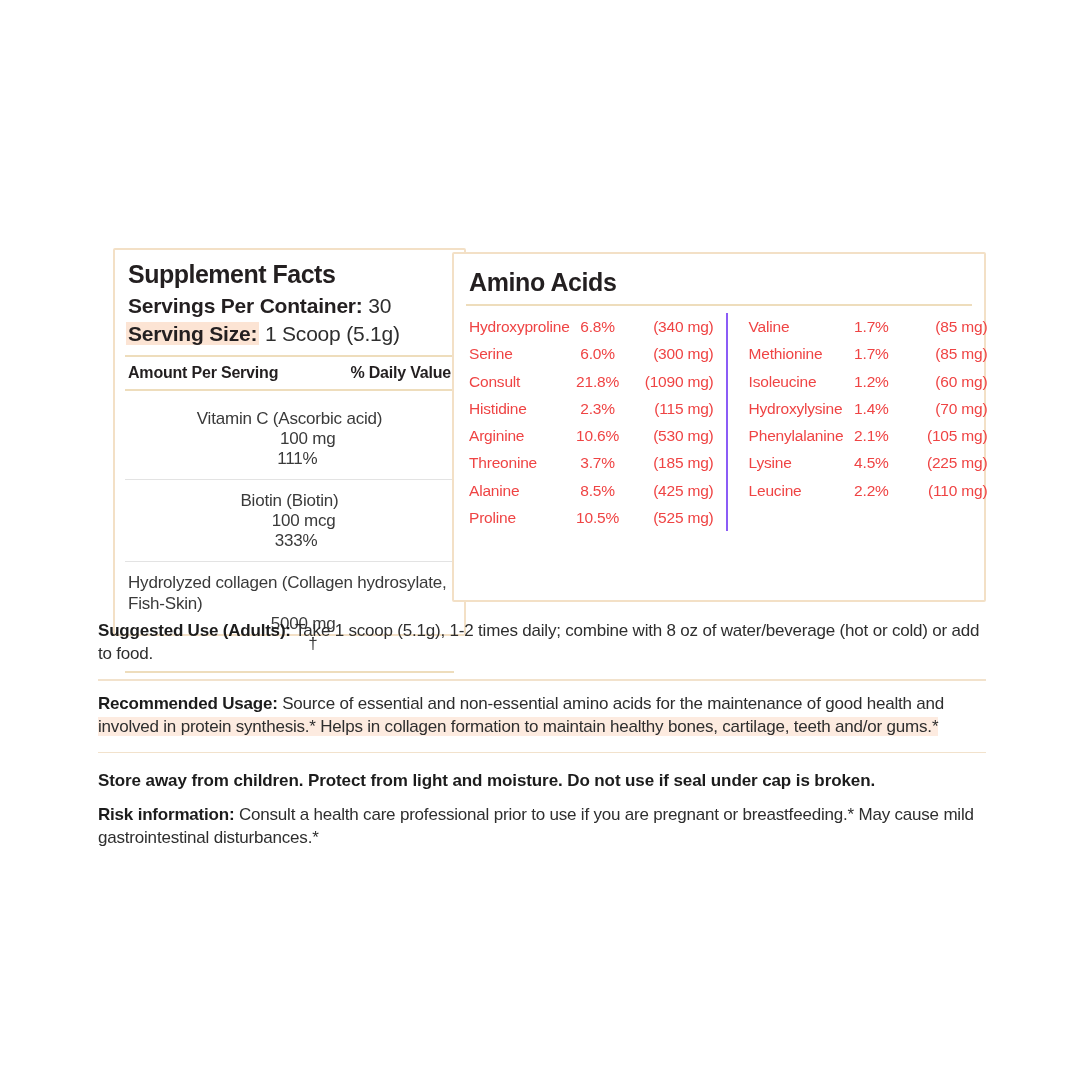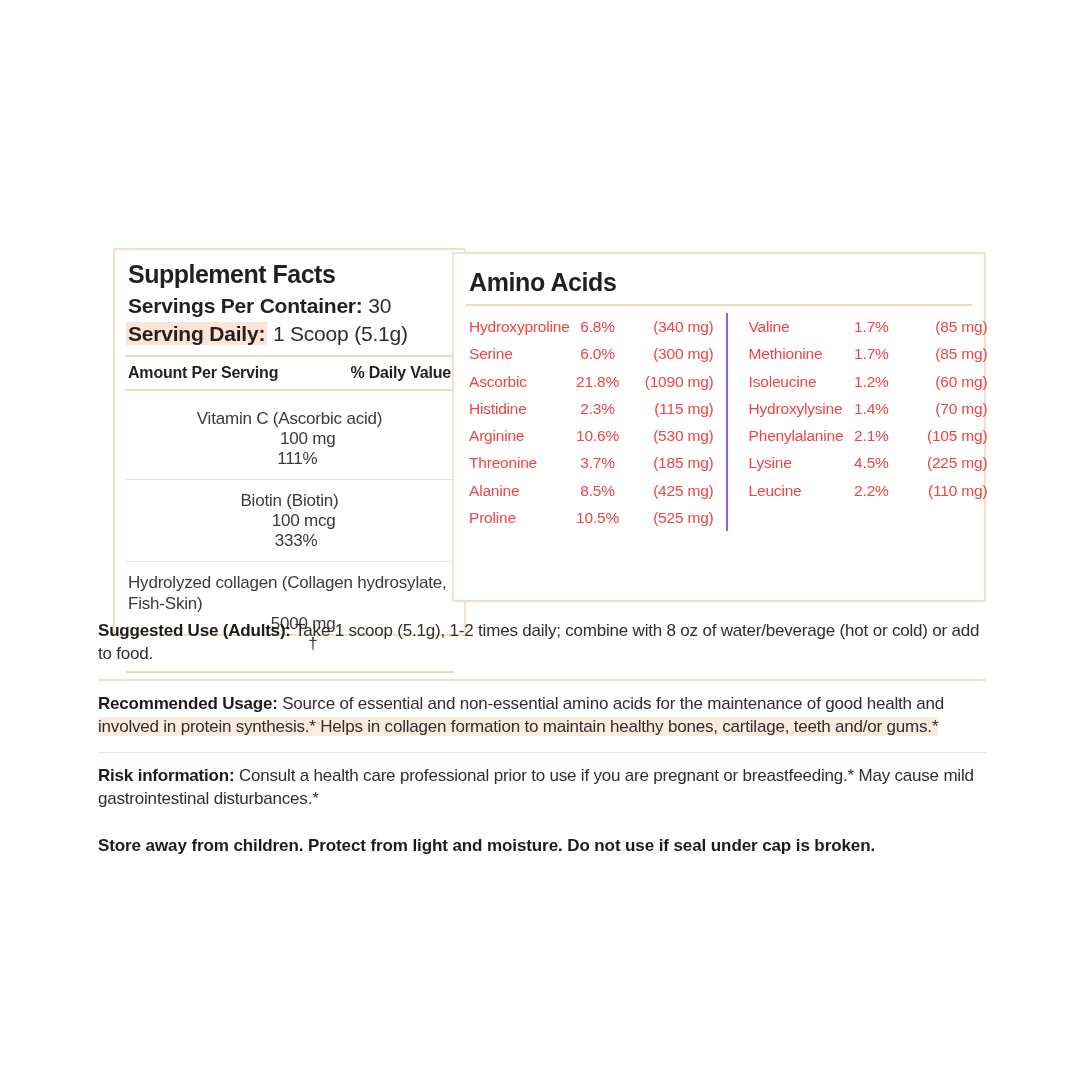--- a/index.html
+++ b/index.html
@@ -55,21 +55,21 @@
 
 <div class="canvas">
 
   <section class="box sf-box">
     <div class="sf-title">Supplement Facts</div>
     <div class="hdr-line">
       <span class="lbl">Servings Per Container:</span>
       <span class="val">30</span>
     </div>
     <div class="hdr-line">
-      <span class="hl">Serving Daily:</span>
+      <span class="hl">Serving Size:</span>
       <span class="val">1 Scoop (5.1g)</span>
     </div>
 
     <div class="rule-tan"></div>
 
     <div class="cols-header">
       <span>Amount Per Serving</span>
       <span>% Daily Value</span>
     </div>
 
@@ -110,21 +110,21 @@
             <span class="aa-name">Hydroxyproline</span>
             <span class="aa-pct">6.8%</span>
             <span class="aa-mg">(340 mg)</span>
           </div>
         <div class="aa-row">
             <span class="aa-name">Serine</span>
             <span class="aa-pct">6.0%</span>
             <span class="aa-mg">(300 mg)</span>
           </div>
         <div class="aa-row">
-            <span class="aa-name">Ascorbic</span>
+            <span class="aa-name">Consult</span>
             <span class="aa-pct">21.8%</span>
             <span class="aa-mg">(1090 mg)</span>
           </div>
         <div class="aa-row">
             <span class="aa-name">Histidine</span>
             <span class="aa-pct">2.3%</span>
             <span class="aa-mg">(115 mg)</span>
           </div>
         <div class="aa-row">
             <span class="aa-name">Arginine</span>
@@ -191,20 +191,20 @@
     <p class="sect">
       <span class="lbl">Suggested Use (Adults):</span>
       <span>Take 1 scoop (5.1g), 1-2 times daily; combine with 8 oz of water/beverage (hot or cold) or add to food.</span>
     </p>
     <div class="sect-divider"></div>
     <p class="sect">
       <span class="lbl">Recommended Usage:</span>
       <span>Source of essential and non-essential amino acids for the maintenance of good health and </span><span class="hl-line">involved in protein synthesis.* Helps in collagen formation to maintain healthy bones, cartilage, teeth and/or gums.*</span>
     </p>
     <div class="sect-divider"></div>
+    <p class="sect storage">Store away from children. Protect from light and moisture. Do not use if seal under cap is broken.</p>
     <p class="sect">
       <span class="lbl">Risk information:</span>
       <span>Consult a health care professional prior to use if you are pregnant or breastfeeding.* May cause mild gastrointestinal disturbances.*</span>
     </p>
-    <p class="sect storage">Store away from children. Protect from light and moisture. Do not use if seal under cap is broken.</p>
   </div>
 
 </div>
 
 </body></html>

